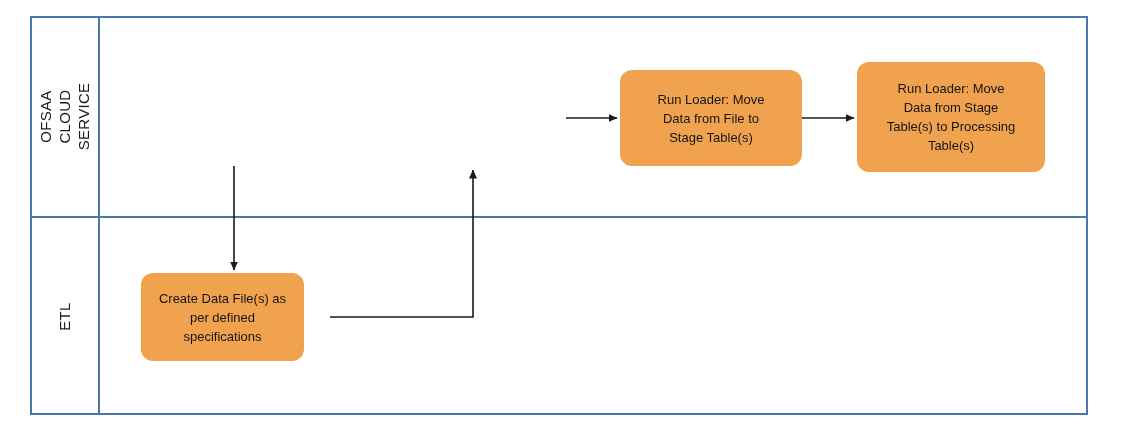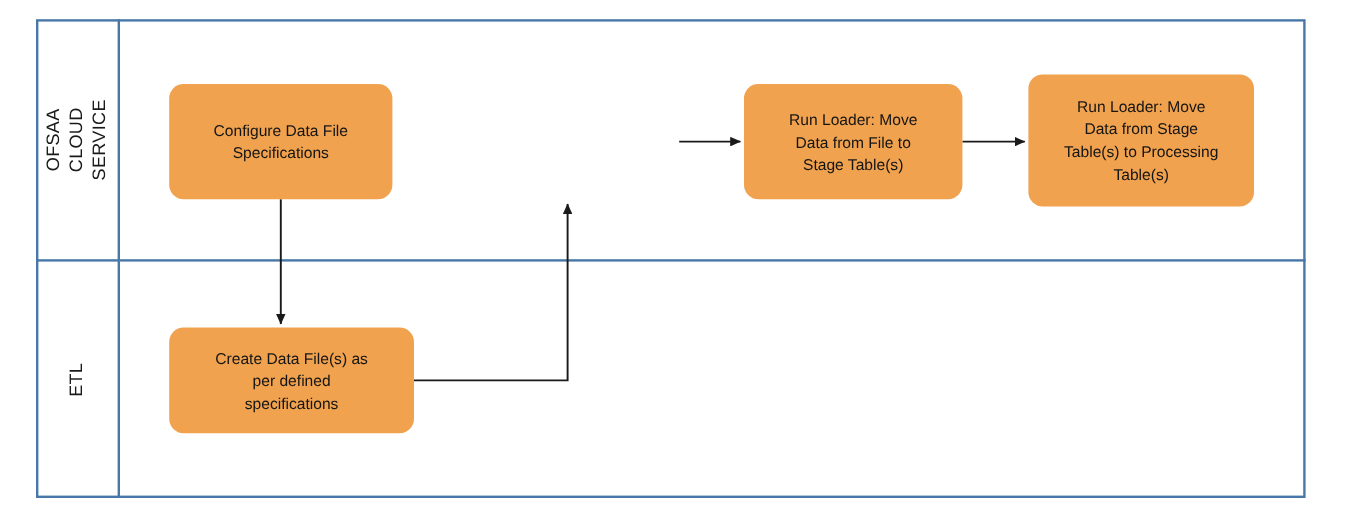--- a/index.html
+++ b/index.html
@@ -95,21 +95,21 @@
     font-size: 13px;
     line-height: 19px;
     color: #151515;
     white-space: pre-line;
   }
 
   #box-configure { left: 141px; top: 70px;  width: 186px; height: 96px; }
   #box-upload    { left: 380px; top: 70px;  width: 186px; height: 97px; }
   #box-loader1   { left: 620px; top: 70px;  width: 182px; height: 96px; }
   #box-loader2   { left: 857px; top: 62px;  width: 188px; height: 110px; }
-  #box-create    { left: 141px; top: 273px; width: 204px; height: 88px; }
+  #box-create    { left: 141px; top: 273px; width: 163px; height: 88px; }
 
   
   #connectors {
     position: absolute;
     left: 0;
     top: 0;
     width: 1123px;
     height: 432px;
     pointer-events: none;
   }
@@ -141,24 +141,20 @@
 
     <path d="M234,166 L234,270" stroke="#1a1a1a" stroke-width="1.6" fill="none" marker-end="url(#arrowhead)"></path>
 
     <path d="M330,317 L473,317 L473,170" stroke="#1a1a1a" stroke-width="1.6" fill="none" marker-end="url(#arrowhead)"></path>
 
     <path d="M566,118 L617,118" stroke="#1a1a1a" stroke-width="1.6" fill="none" marker-end="url(#arrowhead)"></path>
 
     <path d="M802,118 L854,118" stroke="#1a1a1a" stroke-width="1.6" fill="none" marker-end="url(#arrowhead)"></path>
   </svg>
 
-  <div class="proc-box" id="box-configure">
-    <div class="proc-label">Configure Data File
-Specifications</div>
-  </div>
 
 
   <div class="proc-box" id="box-loader1">
     <div class="proc-label">Run Loader: Move
 Data from File to
 Stage Table(s)</div>
   </div>
 
   <div class="proc-box" id="box-loader2">
     <div class="proc-label">Run Loader: Move

